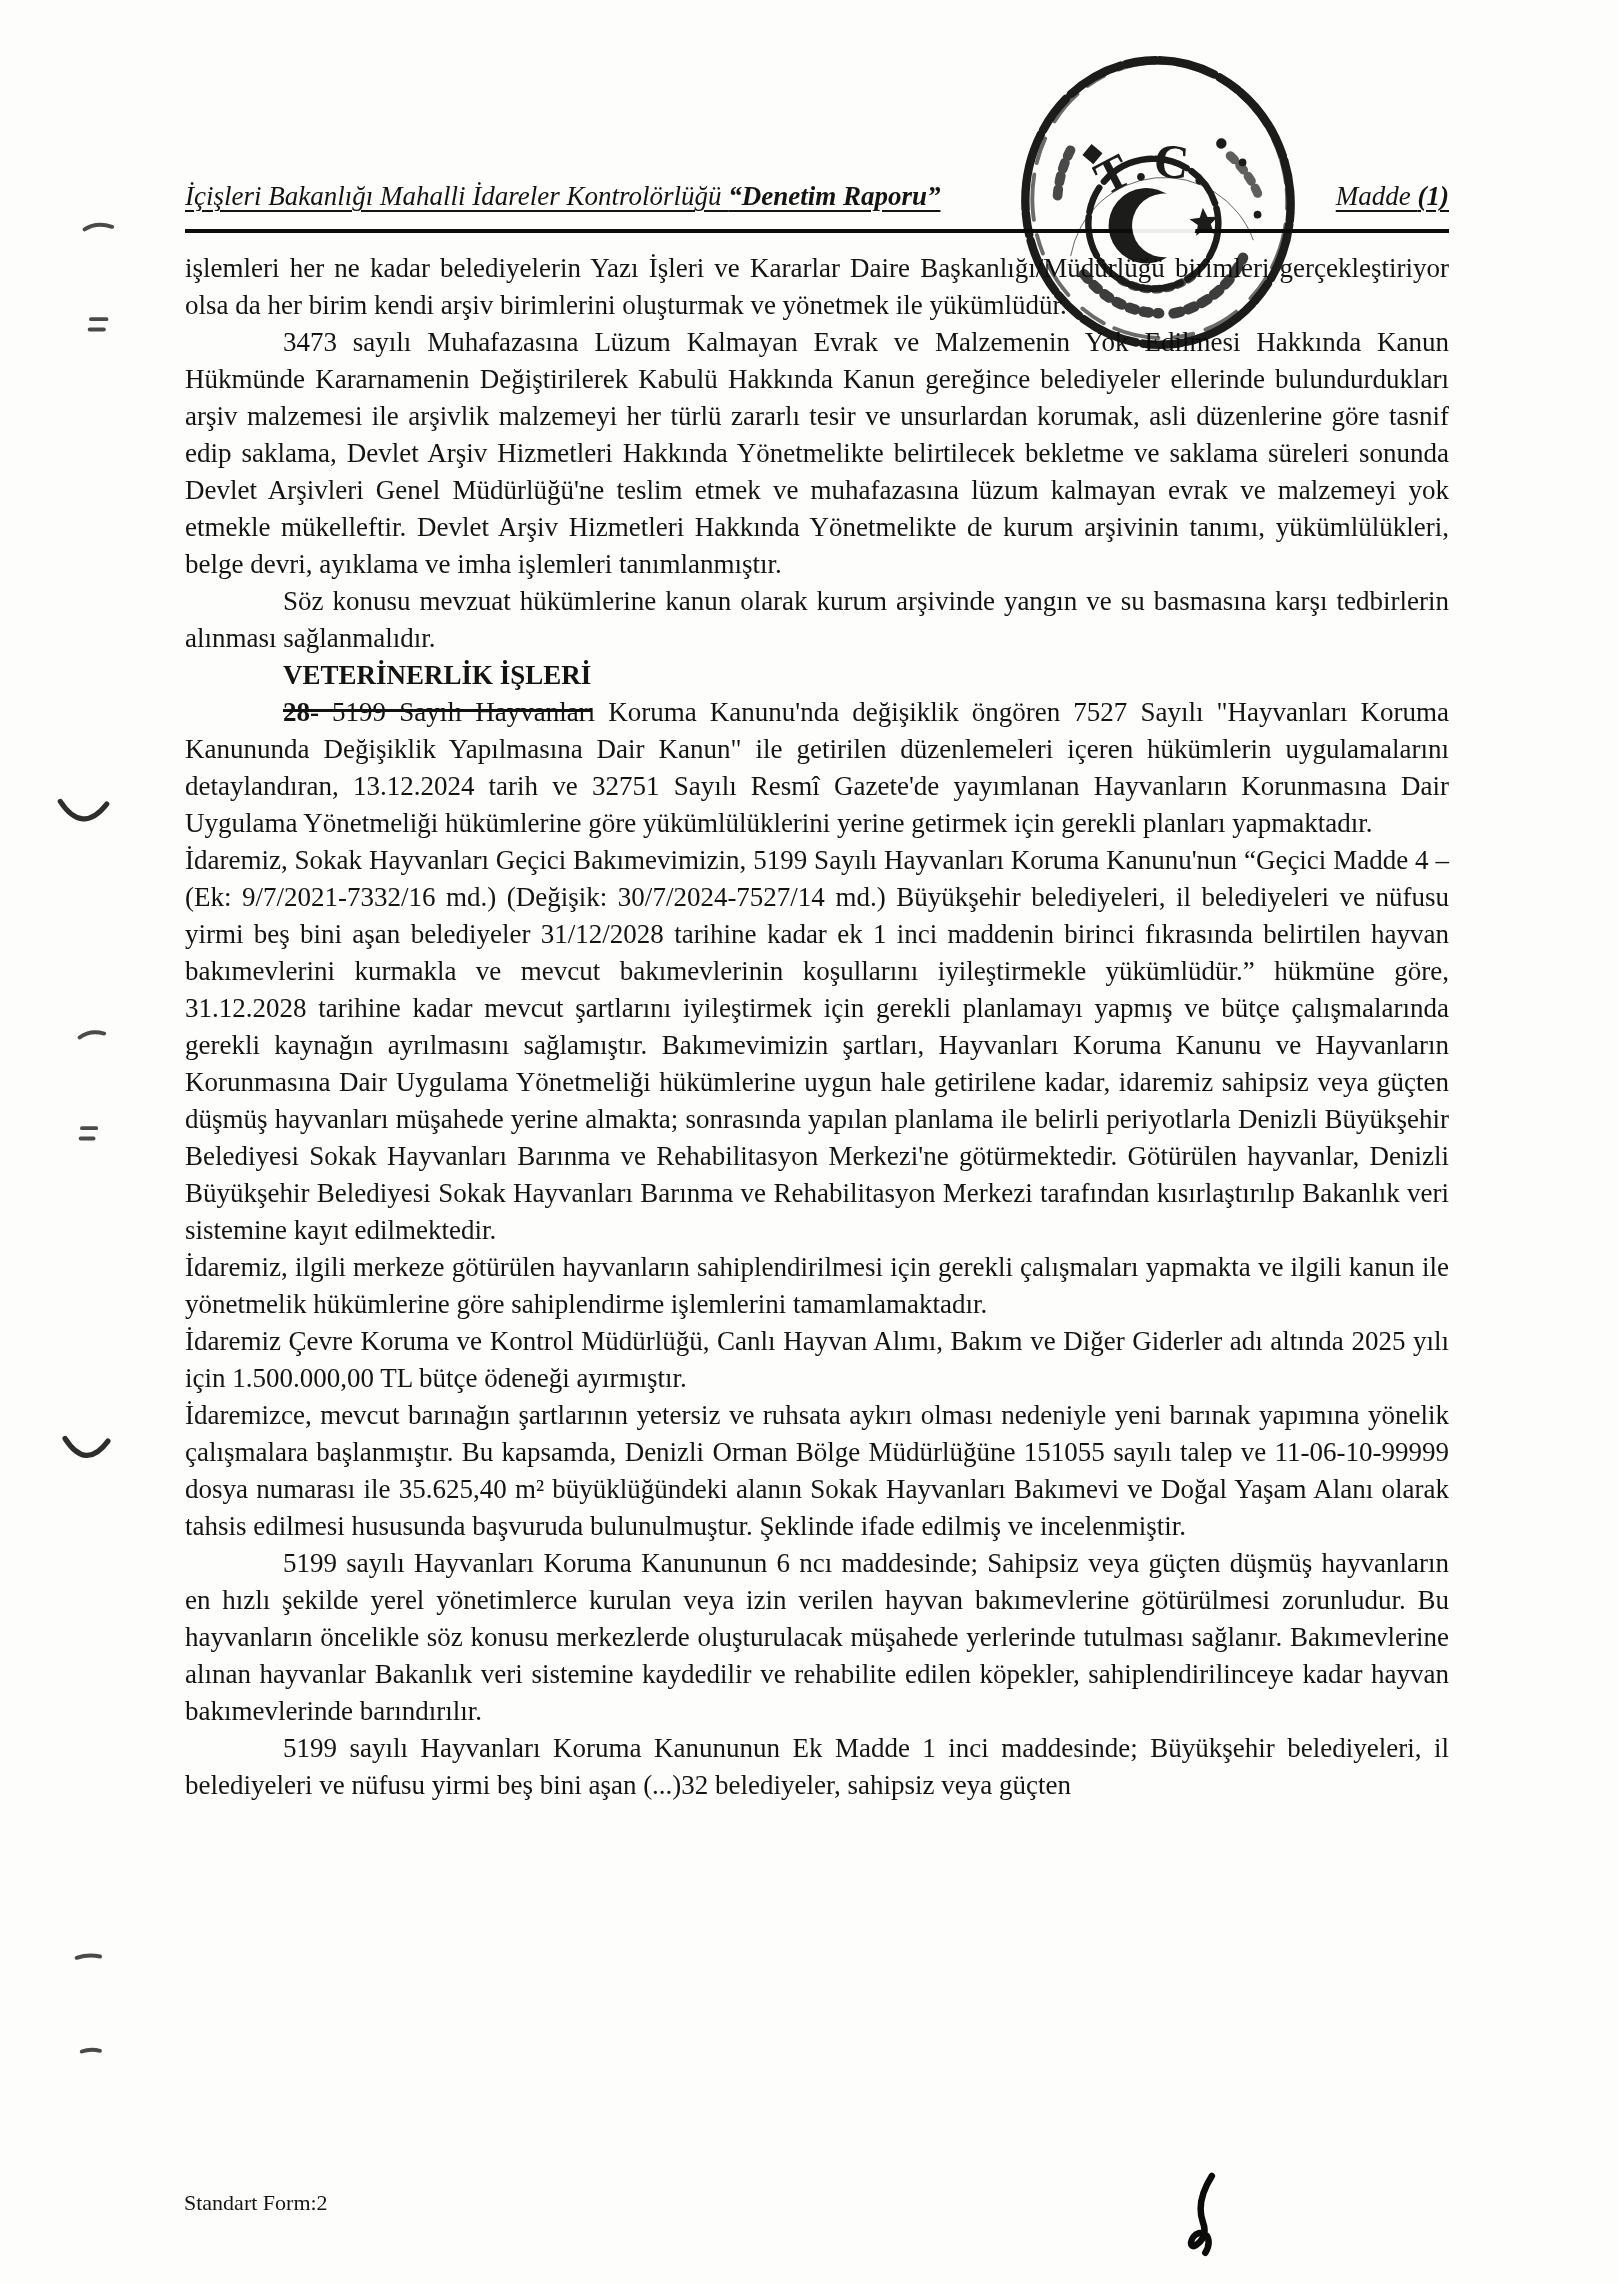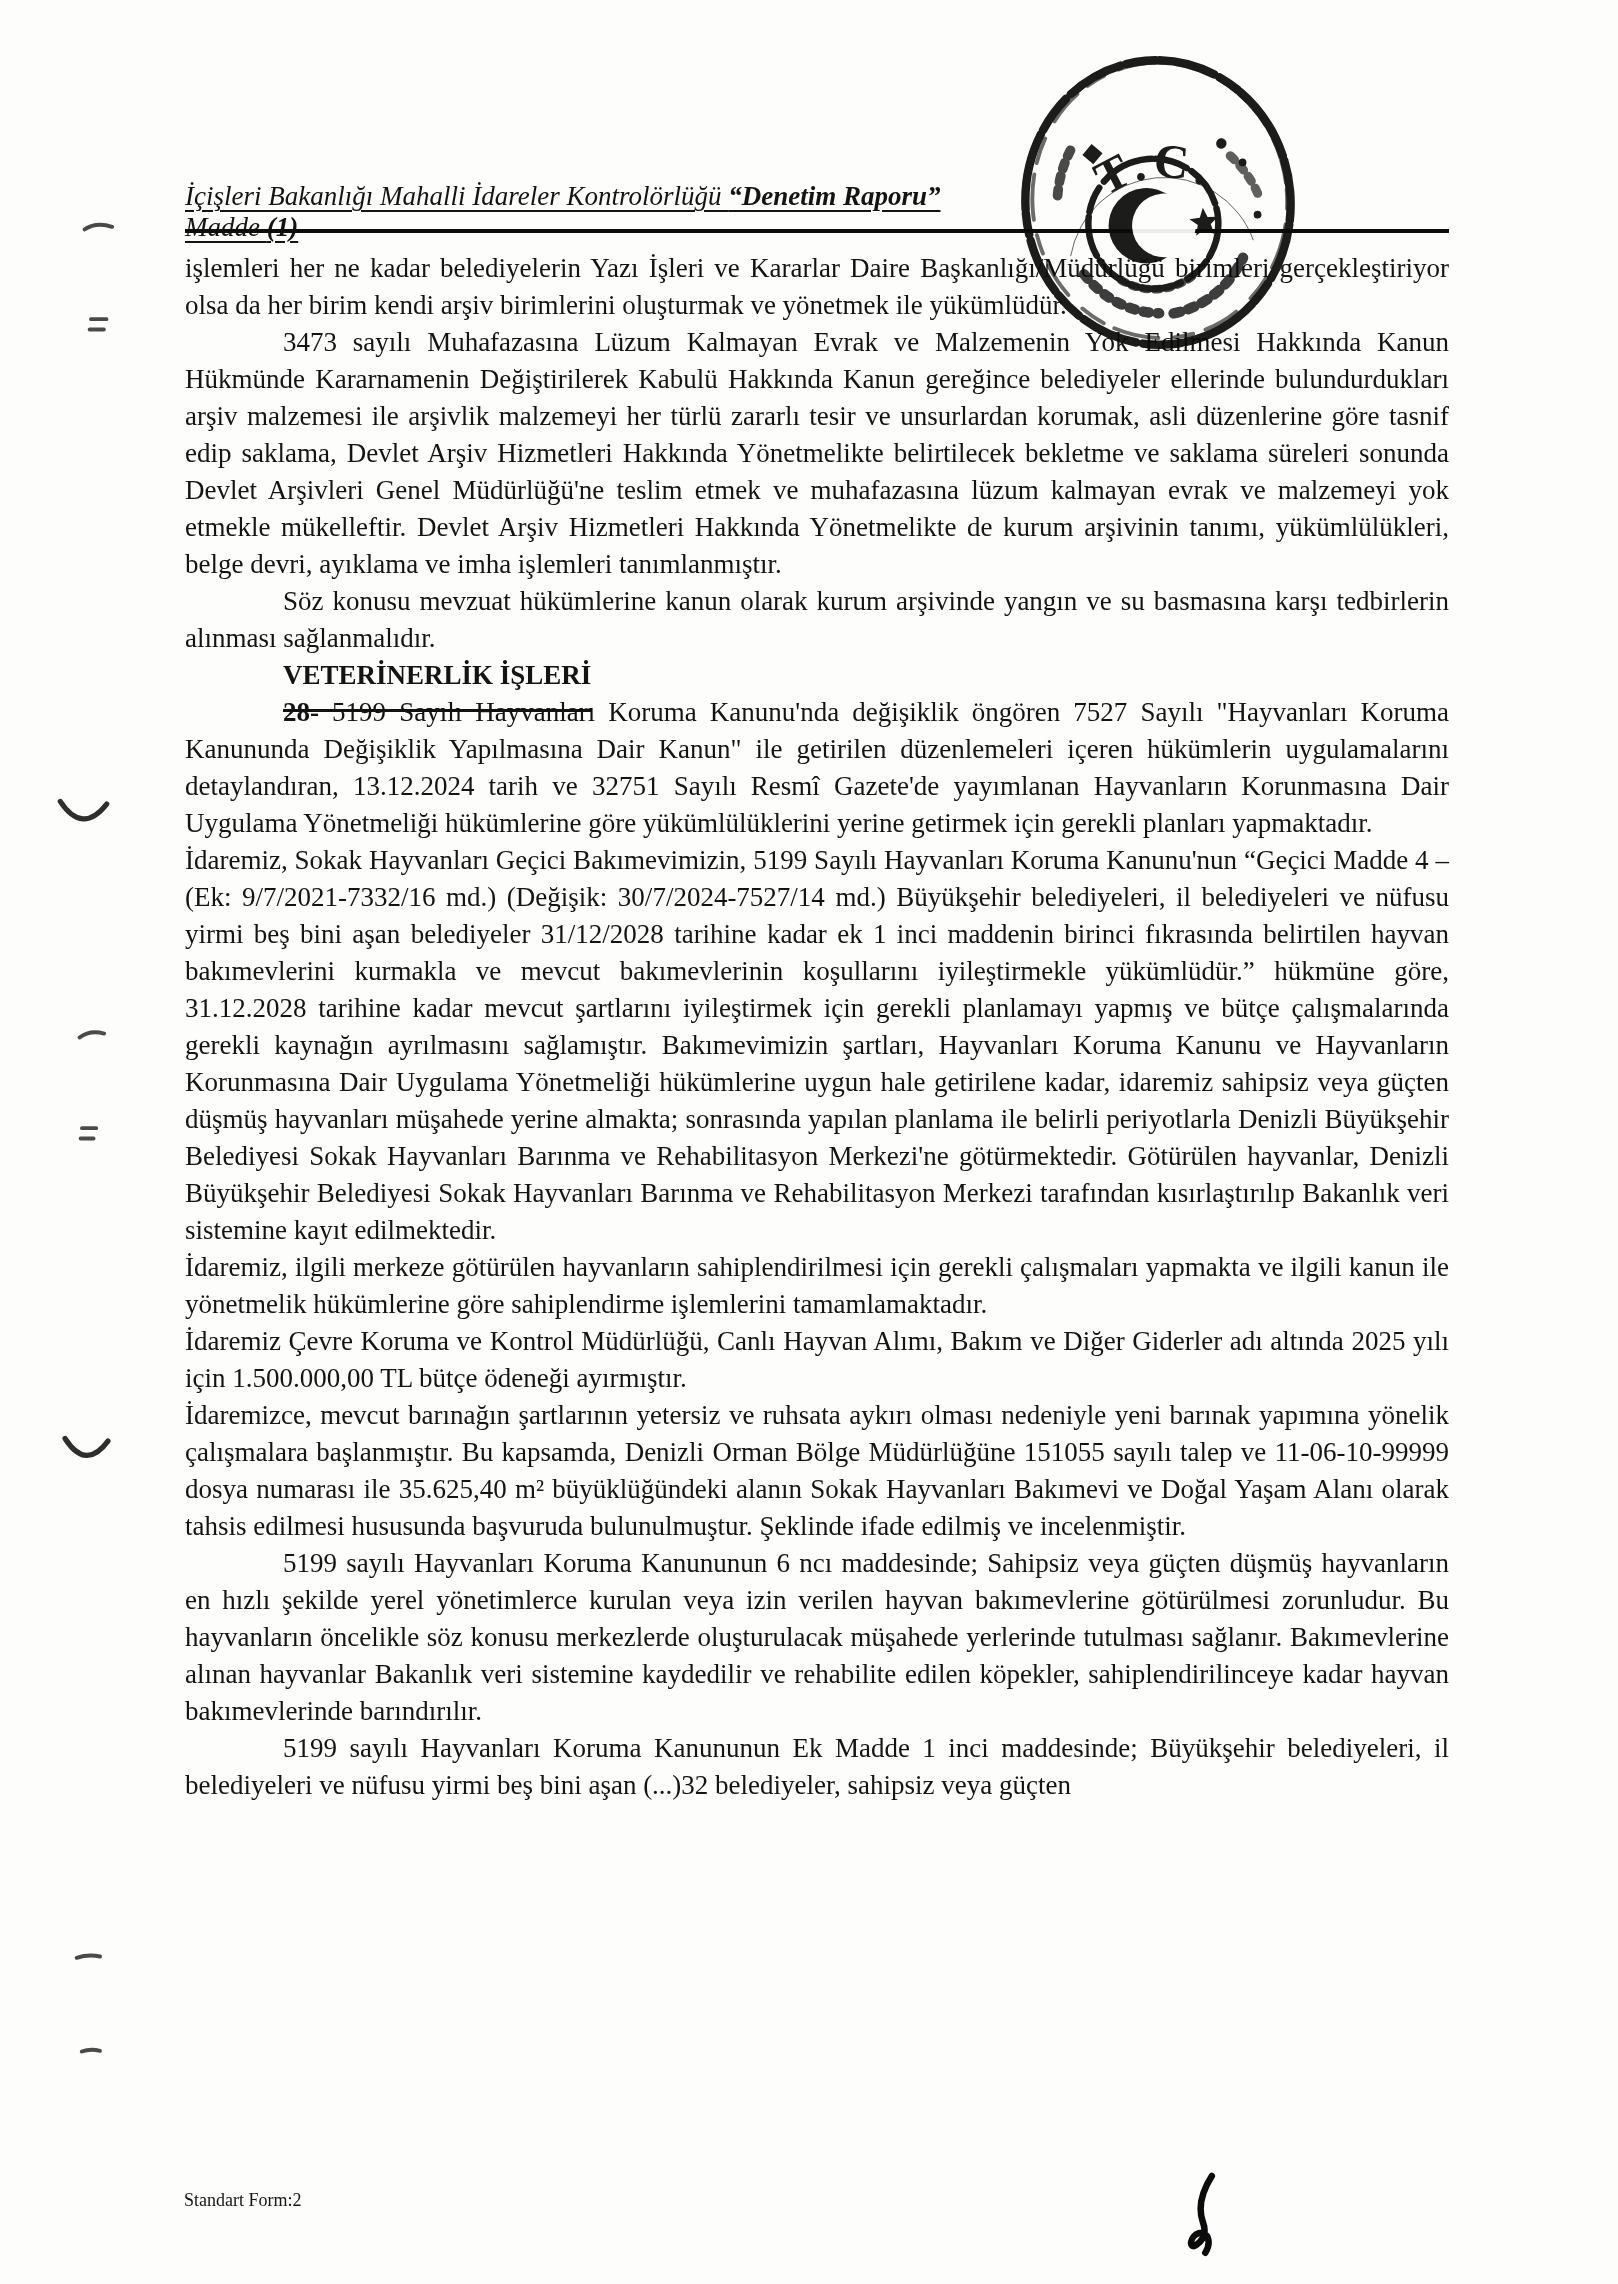--- a/index.html
+++ b/index.html
@@ -4,37 +4,37 @@
 <style>
   html,body{margin:0;padding:0;background:#d9d9d9;}
   .page{
     position:relative;width:1619px;height:2284px;background:#fdfdfb;
     font-family:"Liberation Serif","DejaVu Serif",serif;color:#141414;overflow:hidden;
   }
   
   .hdr{
     position:absolute;left:185px;top:181px;width:1264px;
     display:flex;justify-content:space-between;align-items:baseline;
-    font-size:27px;font-style:italic;white-space:nowrap;flex-direction:column;
+    font-size:27px;font-style:italic;white-space:nowrap;
   }
   .u{text-decoration:underline;text-decoration-thickness:2px;text-underline-offset:5.2px;}
   .b{font-weight:bold;}
   .hdr-rule{position:absolute;left:185px;top:229px;width:1264px;height:3.9px;background:#0d0d0d;}
   
   .bodytext{
     position:absolute;left:185px;top:250px;width:1264px;
     font-size:27px;line-height:37px;text-align:justify;
   }
   .bodytext p{margin:0;}
   .ind{text-indent:98px;}
   .gap{margin-top:19px;}
   .headp{font-weight:bold;text-indent:98px;text-align:left;}
   .headp .hspan{border-bottom:3.3px solid #121212;padding-bottom:19px;}
   
-  .footer{position:absolute;left:184px;top:2190px;font-size:18px;}
+  .footer{position:absolute;left:184px;top:2190px;font-size:22px;}
   
   .stamp{position:absolute;left:1017px;top:53px;width:282px;height:299px;opacity:.93;pointer-events:none;}
   
   .mark{position:absolute;pointer-events:none;}
   .inkmark{position:absolute;left:1183px;top:2172px;width:42px;height:86px;pointer-events:none;}
 </style>
 </head>
 <body>
 
 <div class="page">

